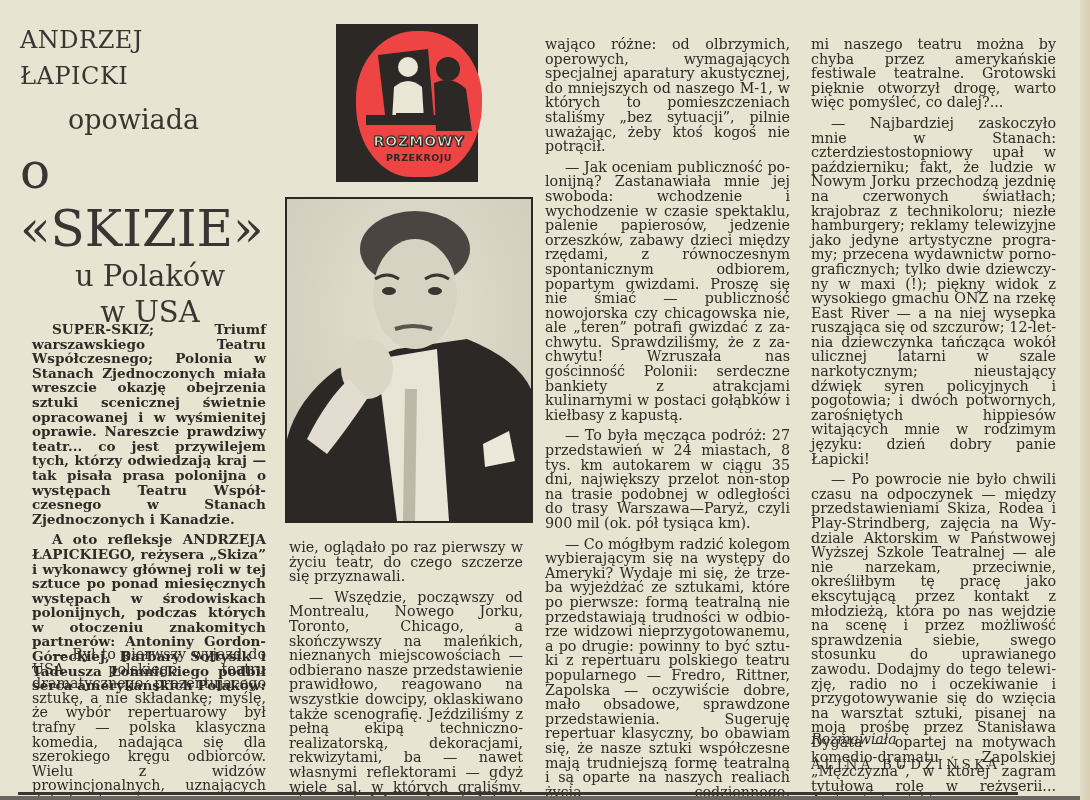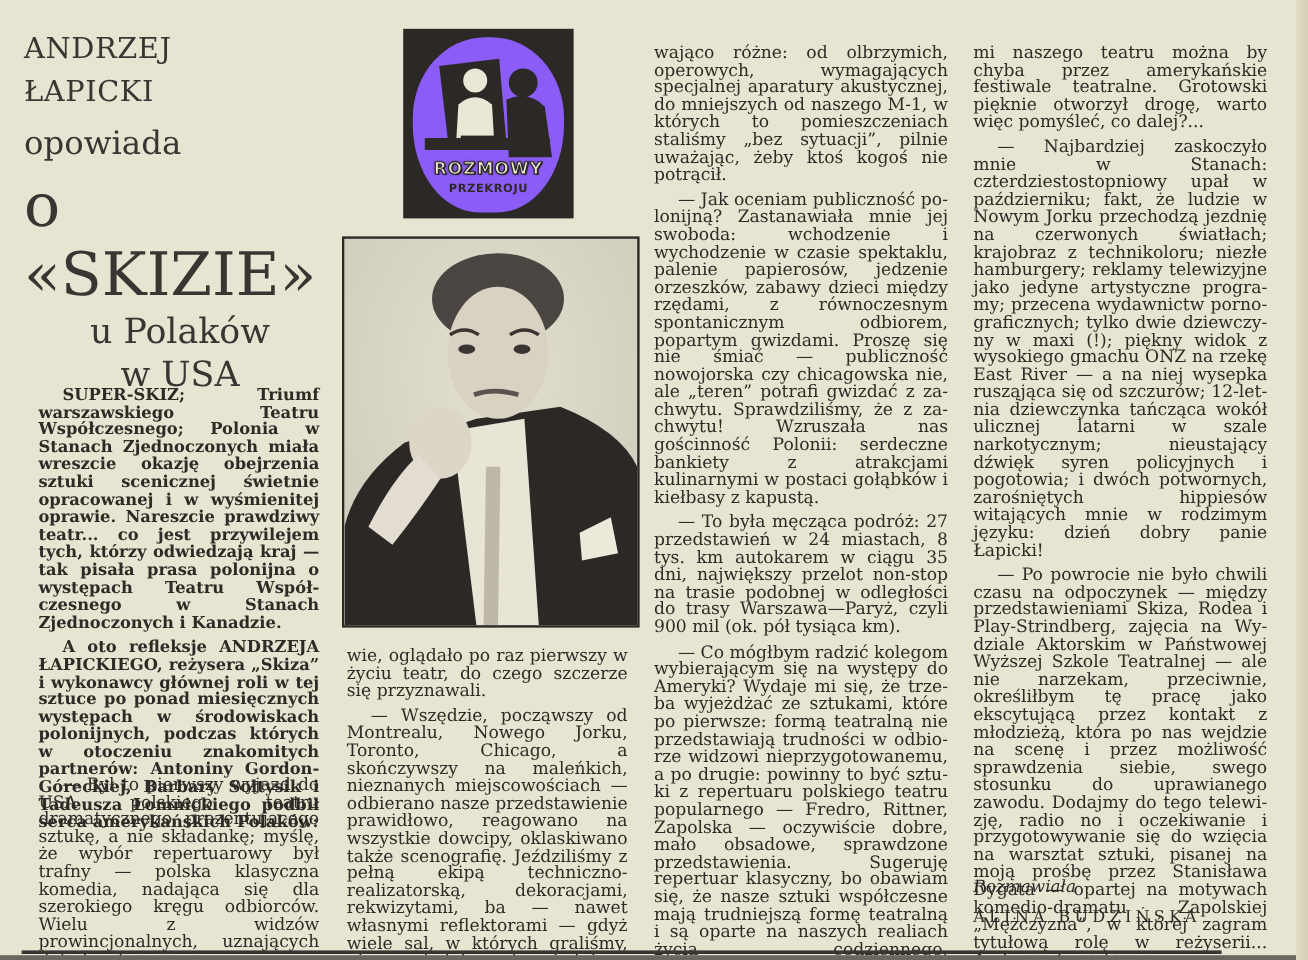--- a/index.html
+++ b/index.html
@@ -21,21 +21,21 @@
     .bottom-strip {
       position: absolute; left: 0; top: 796px; width: 1090px; height: 4px; background: #6c6660;
     }
 
     
     .headline {
       position: absolute; left: 20px; top: 22px; width: 260px;
       font-family: "DejaVu Serif", serif; color: #3a3532;
     }
     .headline .l1, .headline .l2 { font-size: 24px; line-height: 36px; letter-spacing: 0.5px; }
-    .headline .l3 { font-size: 27px; line-height: 44px; margin-top: 4px; }
+    .headline .l3 { font-size: 27px; line-height: 44px; margin-top: 4px; margin-left: 48px; }
     .headline .l4 { font-size: 50px; line-height: 58px; }
     .headline .l5, .headline .l6 { font-size: 29px; line-height: 36px; text-align: center; }
 
     
     .col {
       position: absolute; font-size: 14.3px; line-height: 14.6px;
       text-align: justify; hyphens: manual;
     }
     .col p { margin: 0; text-indent: 20px; }
     .col p + p { margin-top: 6px; }
@@ -53,23 +53,23 @@
     }
     .byline .role { font-style: italic; font-size: 14px; line-height: 18px; }
     .byline .name { font-size: 13.5px; letter-spacing: 3.5px; margin-top: 8px; }
 
     
     .logo {
       position: absolute; left: 336px; top: 24px; width: 142px; height: 158px;
       background: #2c2826;
     }
     .logo .oval {
-      position: absolute; left: 8px; top: 7px; width: 126px; height: 146px;
+      position: absolute; left: 20px; top: 7px; width: 126px; height: 146px;
       border-radius: 48% 48% 44% 44% / 46% 46% 50% 50%;
-      background: #8b5cf6; overflow: hidden;
+      background: #ef4444; overflow: hidden;
     }
     .logo .t1 {
       position: absolute; left: 0; right: 0; top: 102px; text-align: center;
       font-family: "DejaVu Sans", sans-serif; font-weight: bold; font-size: 14px; letter-spacing: 1px;
       color: #ebe7d6; -webkit-text-stroke: 1px #2c2826; text-shadow: 0 0 2px #2c2826, 1px 1px 0 #2c2826;
     }
     .logo .t2 {
       position: absolute; left: 0; right: 0; top: 121px; text-align: center;
       font-family: "DejaVu Sans", sans-serif; font-weight: bold; font-size: 9.5px; letter-spacing: 0.5px; color: #2c2826;
     }

